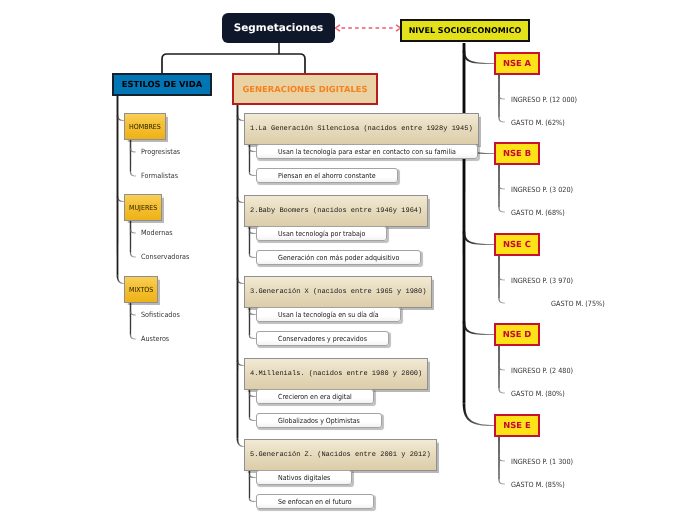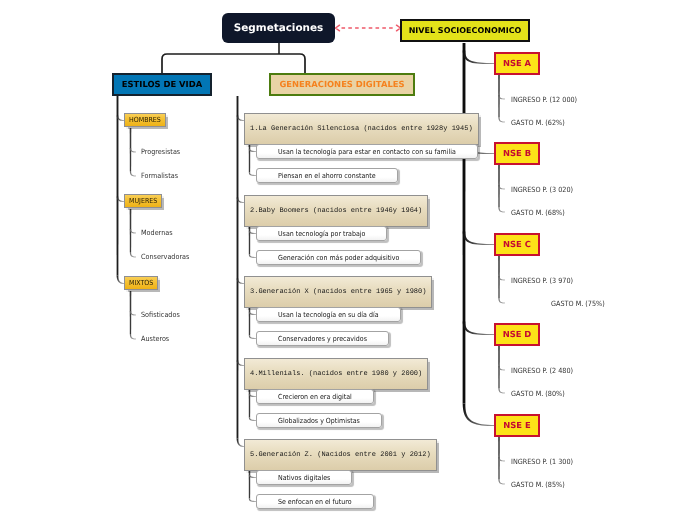--- a/index.html
+++ b/index.html
@@ -17,26 +17,26 @@
 
   
   .n-rroot{left:400px;top:19px;width:130px;height:23px;border:2px solid #111;
            background:#e3e21a;justify-content:center;color:#000;
            font-weight:bold;font-size:8px;font-family:"DejaVu Sans",sans-serif;}
 
   
   .n-blue{left:112px;top:73px;width:100px;height:23px;border:2px solid #14222e;
           background:#0276b5;justify-content:center;color:#000;
           font-weight:bold;font-size:8.4px;font-family:"DejaVu Sans",sans-serif;}
-  .n-tan{left:232px;top:73px;width:146px;height:23px;border:2px solid #4d7c0f;
+  .n-tan{left:232px;top:73px;width:146px;height:32px;border:2px solid #b91c1c;
          background:#e9d3a5;justify-content:center;color:#f5821f;
-         font-weight:bold;font-size:8.4px;font-family:"DejaVu Sans",sans-serif;margin-left:37px;}
-
-  
-  .n-gold{height:14px;border:1px solid #8f8f93;border-radius:0;
+         font-weight:bold;font-size:8.4px;font-family:"DejaVu Sans",sans-serif;}
+
+  
+  .n-gold{height:27px;border:1px solid #8f8f93;border-radius:0;
           background:linear-gradient(#f9cf57 0%,#f5c236 38%,#eeb217 100%);color:#231a04;
           font-size:7px;font-family:"DejaVu Sans Condensed","DejaVu Sans",sans-serif;
           padding:1px 4px 0;justify-content:center;
           box-shadow:1.6px 1.6px 0.8px rgba(0,0,0,.28);}
 
   
   .leaf{font-size:7.2px;font-family:"DejaVu Sans Condensed","DejaVu Sans",sans-serif;
         color:#333333;}
 
   

